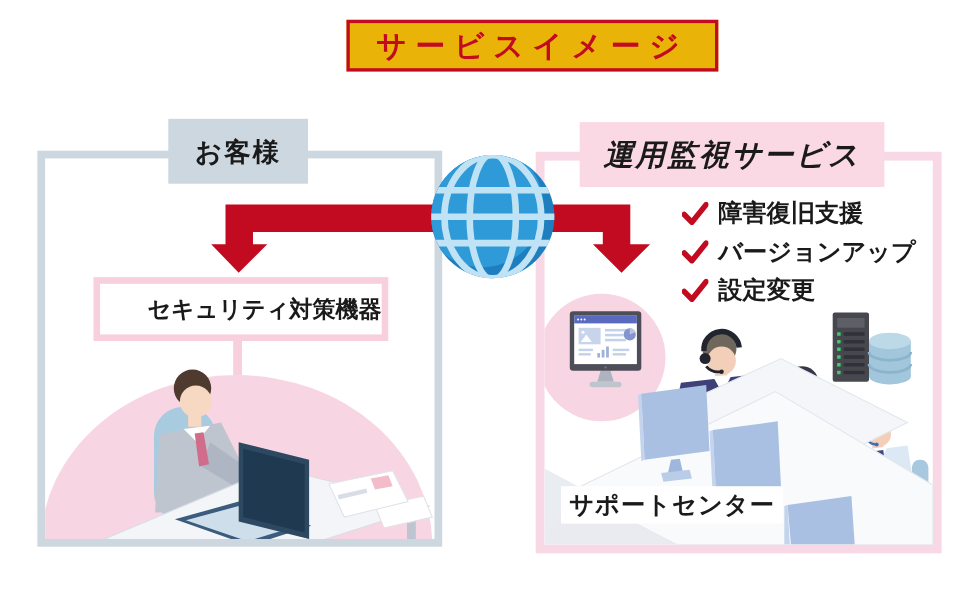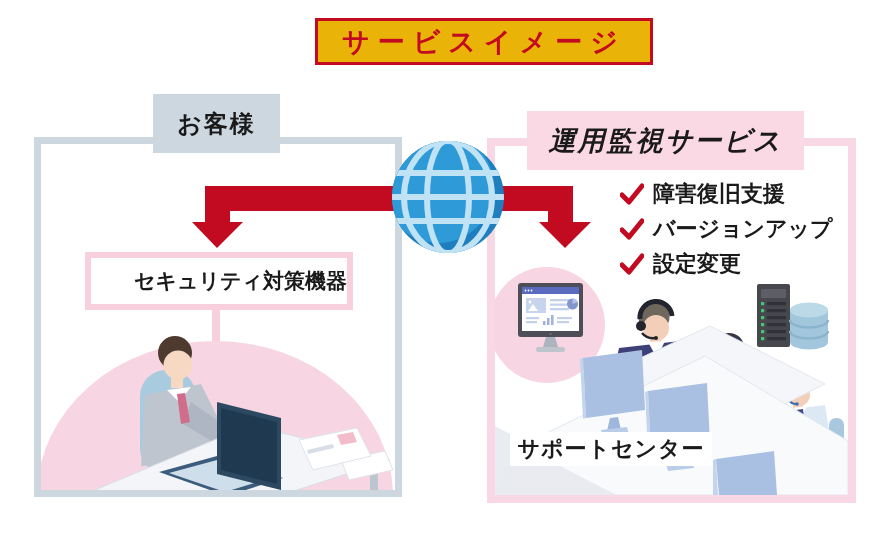--- a/index.html
+++ b/index.html
@@ -17,21 +17,21 @@
   .stage *{box-sizing:border-box;}
 
   .title-box{position:absolute;left:272px;top:18px;width:338px;height:47px;
     border:3px solid var(--accent-red);background:#eab308;display:flex;align-items:center;justify-content:center;margin-left:43px;}
   .title-box span{color:var(--accent-red);font-size:27px;font-weight:700;letter-spacing:8px;white-space:nowrap;}
 
   .left-panel{position:absolute;left:34px;top:137px;width:368px;height:360px;
     border:7px solid var(--gray-panel);background:#fff;z-index:1;}
   .left-panel svg{position:absolute;left:0;top:0;}
 
-  .customer-label{position:absolute;left:153px;top:94px;width:127px;height:59px;
+  .customer-label{position:absolute;left:153px;top:108px;width:127px;height:59px;
     background:var(--gray-panel);display:flex;align-items:center;justify-content:center;z-index:3;}
   .customer-label span{font-size:24px;font-weight:700;letter-spacing:2px;white-space:nowrap;}
 
   .device-box{position:absolute;left:85px;top:252px;width:268px;height:58px;
     background:#fff;border:6px solid var(--pink-device-border);
     display:flex;align-items:center;justify-content:flex-end;z-index:3;}
   .device-box span{font-size:21px;font-weight:700;white-space:nowrap;}
 
   .right-panel{position:absolute;left:487px;top:138px;width:369px;height:365px;
     border:8px solid var(--pink-panel-border);background:#fff;z-index:1;}
@@ -39,21 +39,21 @@
 
   .service-label{position:absolute;left:527px;top:111px;width:277px;height:59px;
     background:var(--pink-label-bg);display:flex;align-items:center;justify-content:center;z-index:3;font-style:italic;}
   .service-label span{font-size:27px;font-weight:700;letter-spacing:2px;white-space:nowrap;}
 
   .features{position:absolute;left:125px;top:30px;z-index:2;list-style:none;margin:0;padding:0;text-align:right;}
   .features li{display:flex;align-items:center;height:35px;gap:9px;}
   .features .check{flex:0 0 auto;}
   .features span{font-size:22px;font-weight:600;white-space:nowrap;}
 
-  .support-label{position:absolute;left:15px;top:286px;width:202px;height:34px;
+  .support-label{position:absolute;left:15px;top:296px;width:202px;height:34px;
     background:#fff;display:flex;align-items:center;justify-content:center;z-index:2;}
   .support-label span{font-size:22px;font-weight:600;letter-spacing:1px;white-space:nowrap;}
 
   .net-overlay{position:absolute;left:180px;top:130px;z-index:4;}
 </style>
 </head>
 <body>
 
 <div class="stage">
 

